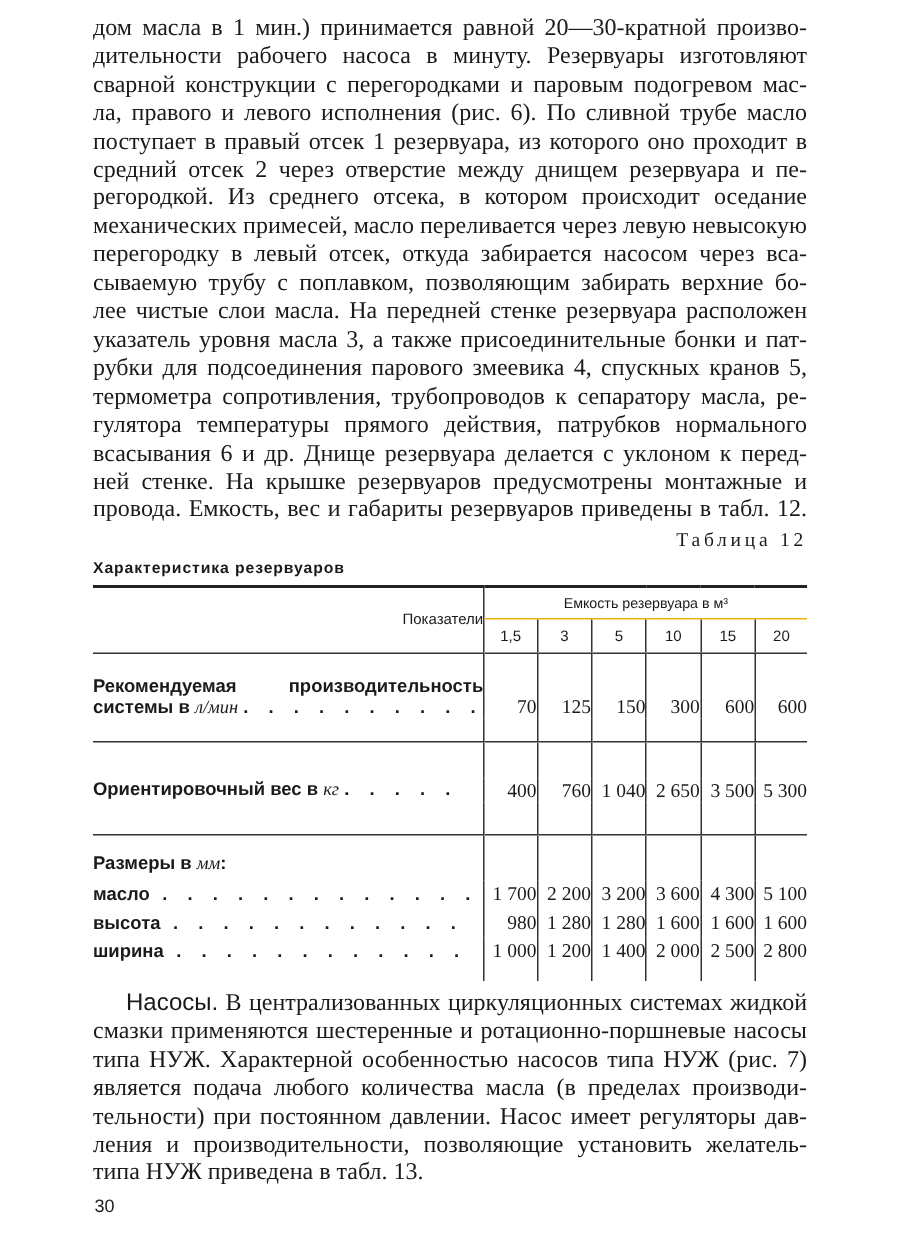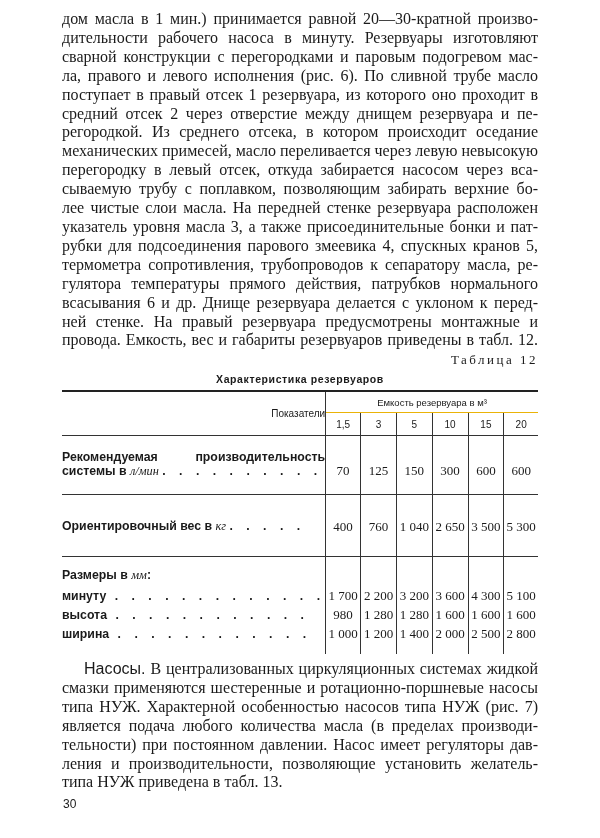--- a/index.html
+++ b/index.html
@@ -4,30 +4,30 @@
 <style>
   html, body { margin: 0; padding: 0; background: #ffffff; }
   body { width: 600px; height: 838px; position: relative; overflow: hidden;
          font-family: "Liberation Serif", "DejaVu Serif", serif; color: #1a1a1a; }
   .page { position: absolute; left: 62px; top: 0; width: 476px; }
   .para { font-size: 16px; line-height: 18.9px; text-align: justify; margin: 0; }
   .p1 { position: absolute; top: 10px; left: 0; width: 476px; }
   .line { display: block; text-align: justify; text-align-last: justify; white-space: nowrap; }
   .line.last { text-align-last: left; }
   .tab-num { position: absolute; top: 352px; right: 0; font-size: 13px; letter-spacing: 2.5px; }
-  .tab-title { position: absolute; top: 373px; left: 0; width: 476px; text-align: center;
+  .tab-title { position: absolute; top: 373px; left: 0; width: 476px; text-align: left;
                font-family: "Liberation Sans", "DejaVu Sans", sans-serif; font-weight: bold; font-size: 10.5px; letter-spacing: 0.6px; }
   table.spec { position: absolute; top: 390px; left: 0; width: 476px; border-collapse: collapse;
                font-family: "Liberation Sans", "DejaVu Sans", sans-serif; font-size: 12px; }
   table.spec td, table.spec th { padding: 0; }
   .hdr-row1 th { border-top: 2px solid #222; height: 20px; font-weight: normal; font-size: 9.5px; }
   .hdr-row2 th { height: 22px; font-weight: normal; font-size: 10px; border-top: 1px solid #eab308; border-bottom: 1.5px solid #333; }
   th.ind { width: 239px; text-align: right; font-weight: normal; font-size: 10px; border-bottom: 1.5px solid #333; }
   .vline { border-left: 1.5px solid #333; }
-  td.num { text-align: center; padding-right: 4px; font-family: "Liberation Serif", "DejaVu Serif", serif; font-size: 13px; }
+  td.num { text-align: right; padding-right: 4px; font-family: "Liberation Serif", "DejaVu Serif", serif; font-size: 13px; }
   td.lbl { font-weight: bold; font-size: 12.3px; padding-left: 2px; white-space: nowrap; }
   .dots { letter-spacing: 5px; font-weight: bold; }
   .it { font-style: italic; font-family: "Liberation Serif", "DejaVu Serif", serif; font-weight: normal; }
   tr.sep td { border-bottom: 1.5px solid #333; }
   .p2 { position: absolute; top: 660px; left: 0; width: 476px; }
   .bold { font-weight: normal; font-family: "Liberation Sans", "DejaVu Sans", sans-serif; }
   .pagenum { position: absolute; top: 797px; left: 63px; font-family: "Liberation Sans", "DejaVu Sans", sans-serif; font-size: 12px; }
   .indent { padding-left: 22px; }
 </style>
 </head>
@@ -45,21 +45,21 @@
     <span class="line">регородкой. Из среднего отсека, в котором происходит  оседание</span>
     <span class="line">механических примесей, масло переливается через левую невысокую</span>
     <span class="line">перегородку в левый отсек, откуда забирается насосом через вса-</span>
     <span class="line">сываемую трубу с поплавком, позволяющим забирать верхние бо-</span>
     <span class="line">лее чистые слои масла. На передней стенке резервуара расположен</span>
     <span class="line">указатель уровня масла 3, а также присоединительные бонки и пат-</span>
     <span class="line">рубки для подсоединения парового змеевика 4, спускных кранов 5,</span>
     <span class="line">термометра сопротивления, трубопроводов к сепаратору масла, ре-</span>
     <span class="line">гулятора температуры прямого действия, патрубков  нормального</span>
     <span class="line">всасывания 6 и др. Днище резервуара делается с уклоном к перед-</span>
-    <span class="line">ней стенке. На правый резервуара предусмотрены  монтажные  и</span>
+    <span class="line">ней стенке. На крышке резервуаров предусмотрены  монтажные  и</span>
     <span class="line">провода. Емкость, вес и габариты резервуаров приведены в табл. 12.</span>
   </div>
 
   <div class="tab-num">Таблица 12</div>
   <div class="tab-title">Характеристика резервуаров</div>
 
   <table class="spec">
     <colgroup>
       <col style="width:239px">
         <col style="width:39px">
@@ -145,21 +145,21 @@
     <tr style="height:30px">
       <td class="lbl" style="vertical-align:bottom; padding-bottom:4px"><span>Размеры в </span><span class="it">мм</span><span>:</span></td>
       <td class="vline"></td>
           <td class="vline"></td>
           <td class="vline"></td>
           <td class="vline"></td>
           <td class="vline"></td>
           <td class="vline"></td>
     </tr>
     <tr style="height:19px">
-      <td class="lbl indent"><span>минуту</span><span class="dots"> . . . . . . . . . . . . .</span></td>
+      <td class="lbl indent"><span>масло</span><span class="dots"> . . . . . . . . . . . . .</span></td>
       <td class="vline num">1 700</td>
       <td class="vline num">2 200</td>
       <td class="vline num">3 200</td>
       <td class="vline num">3 600</td>
       <td class="vline num">4 300</td>
       <td class="vline num">5 100</td>
     </tr>
     <tr style="height:19px">
       <td class="lbl indent"><span>высота</span><span class="dots"> . . . . . . . . . . . .</span></td>
       <td class="vline num">980</td>

